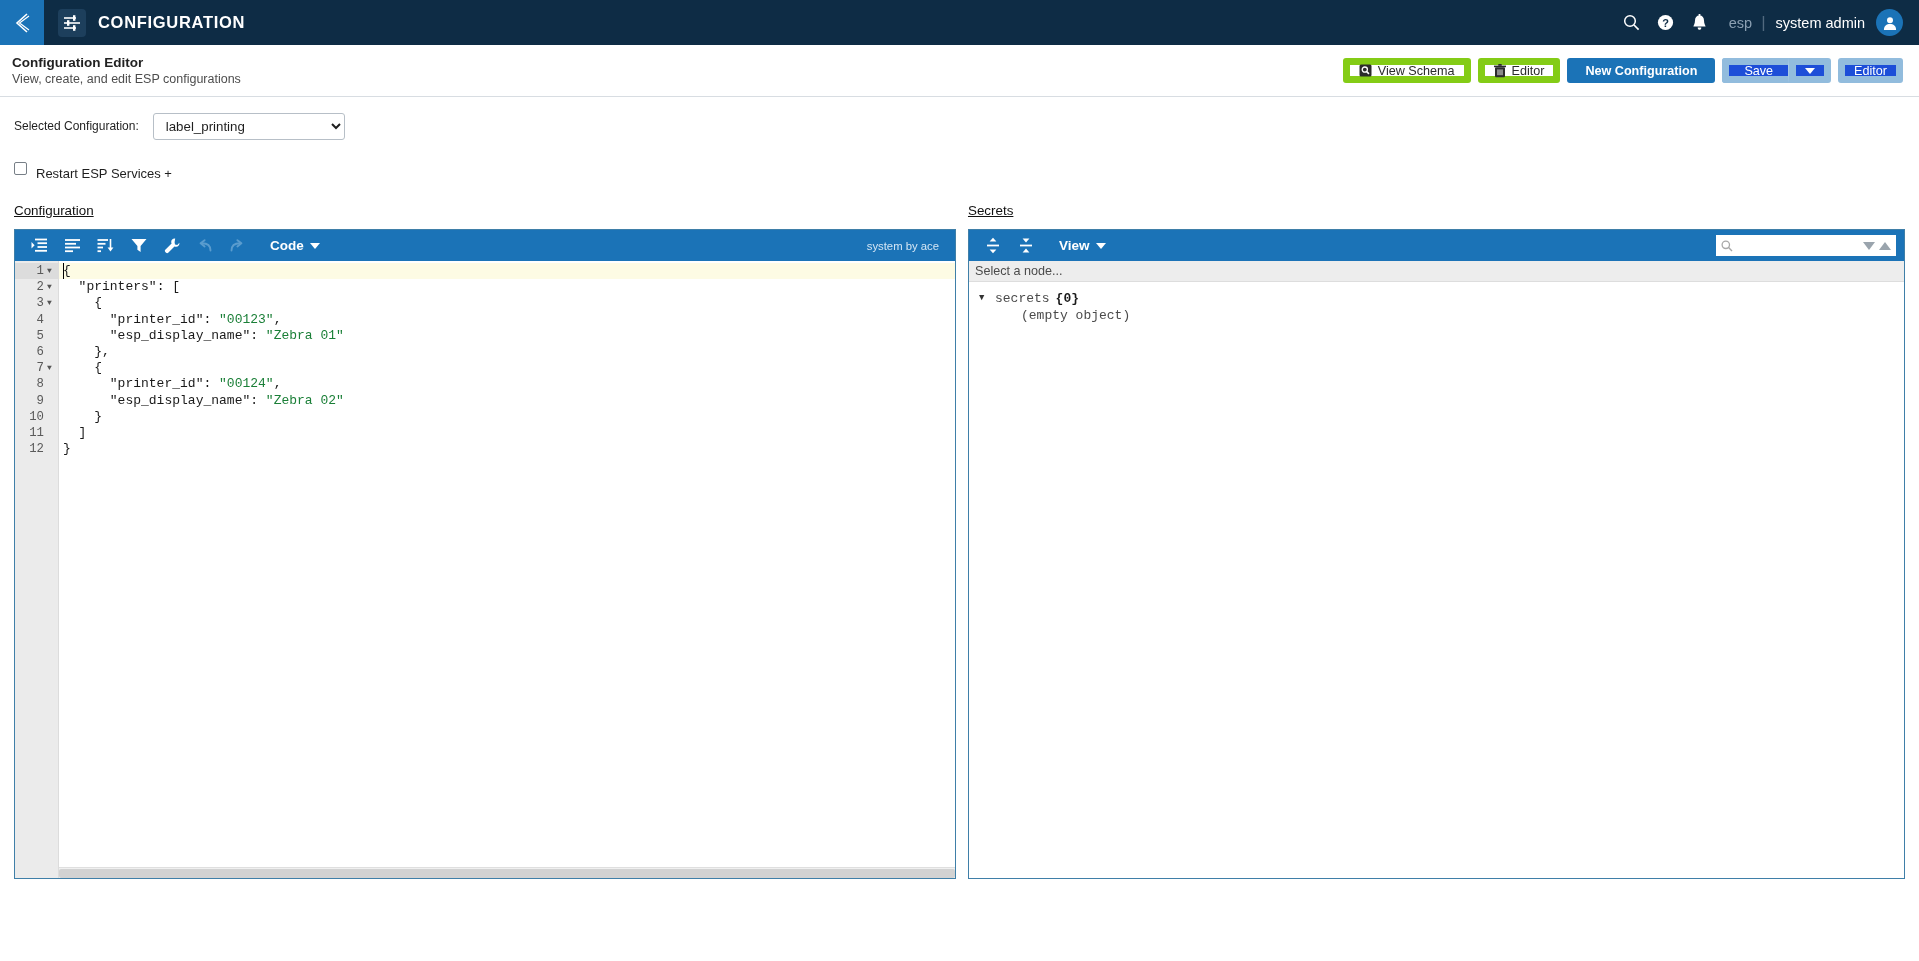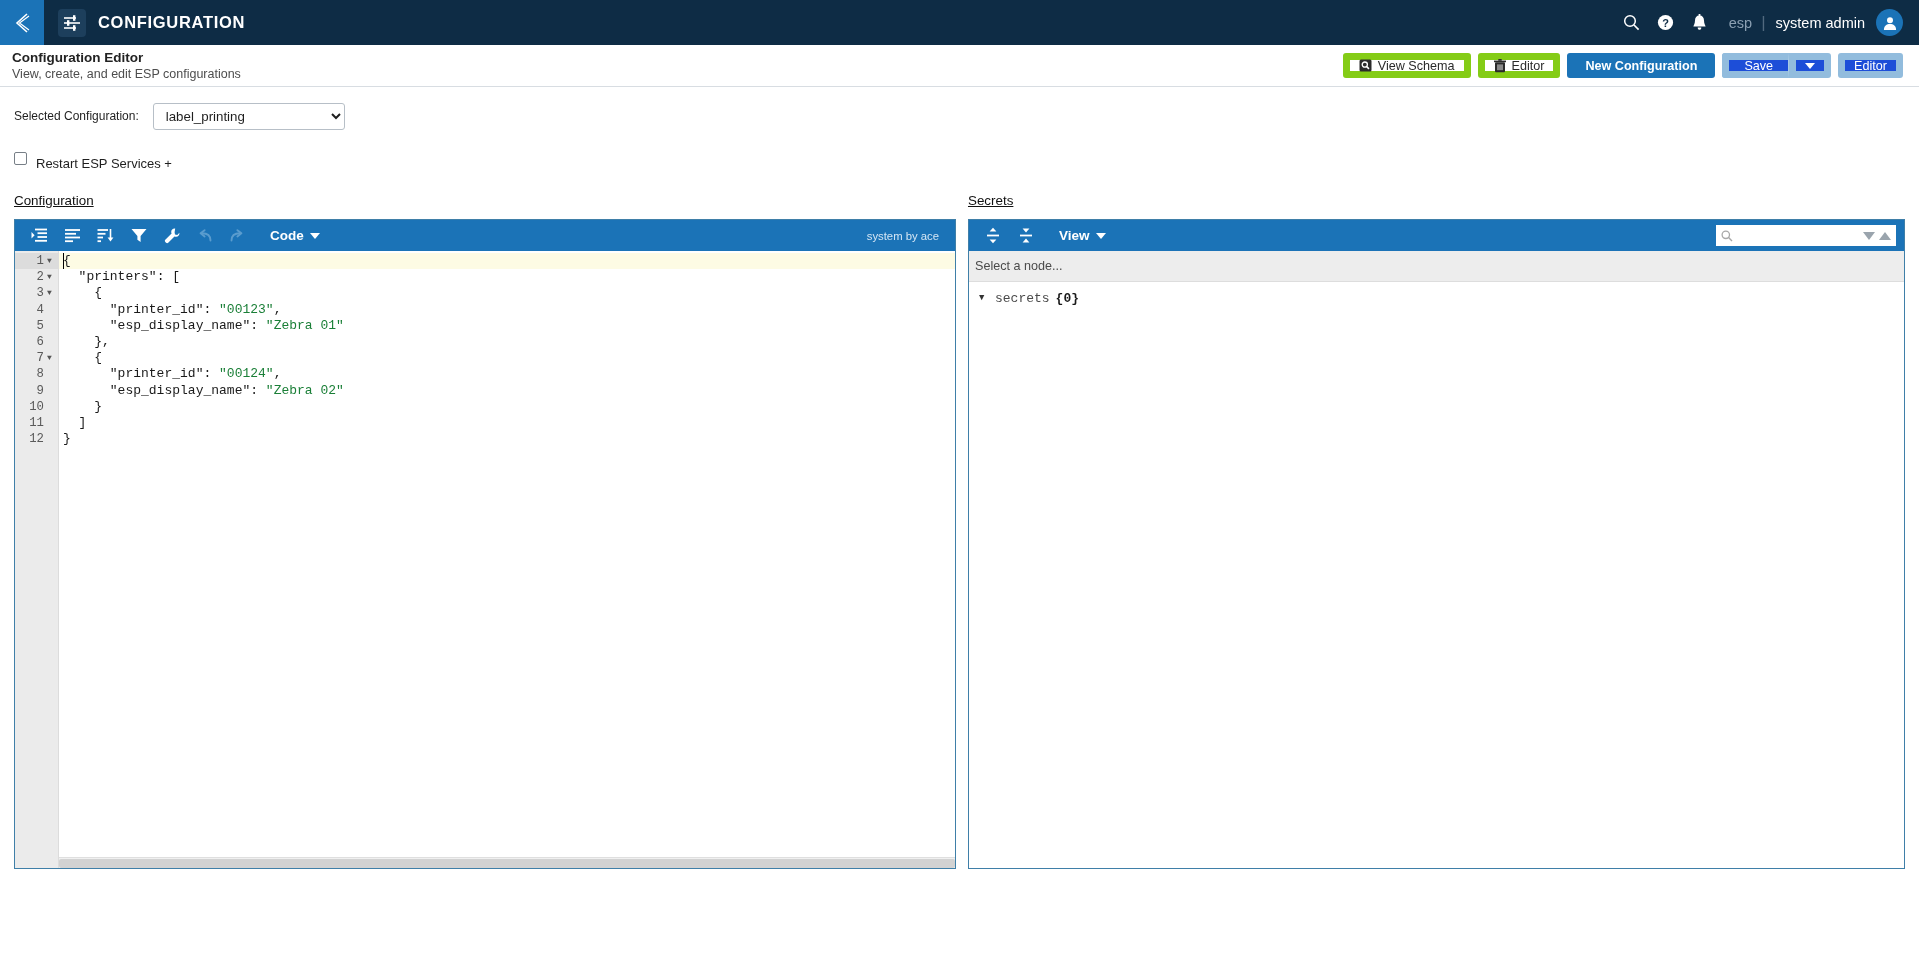--- a/index.html
+++ b/index.html
@@ -70,21 +70,21 @@
   .avatar {
     width: 27px; height: 27px;
     border-radius: 50%;
     background: #1b73b7;
     display: flex; align-items: center; justify-content: center;
     cursor: pointer;
   }
 
   
   .page-header {
-    height: 42px;
+    height: 52px;
     background: #ffffff;
     border-bottom: 1px solid #d8dde2;
     display: flex;
     align-items: center;
     padding: 0 16px 0 12px;
   }
   .ph-text { line-height: 1.15; }
   .ph-title { font-size: 13.5px; font-weight: bold; color: #222222; }
   .ph-sub { font-size: 12.5px; color: #4d4d4d; margin-top: 2px; }
   .ph-actions {
@@ -348,21 +348,21 @@
     cursor: pointer;
   }
   .tri-up {
     width: 0; height: 0;
     border-left: 6px solid transparent;
     border-right: 6px solid transparent;
     border-bottom: 8px solid #9aa4ad;
     cursor: pointer;
   }
   .node-bar {
-    height: 31px;
+    height: 21px;
     background: #ededed;
     border-bottom: 1px solid #dddddd;
     display: flex;
     align-items: center;
     padding-left: 6px;
     font-size: 12.6px;
     color: #4b4b4b;
     flex: none;
   }
   .tree {
@@ -676,18 +676,19 @@
         </div>
 
         <div class="node-bar">Select a node...</div>
 
         <div class="tree">
           <div class="tree-row">
             <span class="tree-toggle">▼</span>
             <span class="tree-label">secrets</span>
             <span class="tree-count">{0}</span>
           </div>
+          <div class="tree-empty">(empty object)</div>
         </div>
       </div>
     </div>
 
   </div>
 </div>
 
 </body></html>

